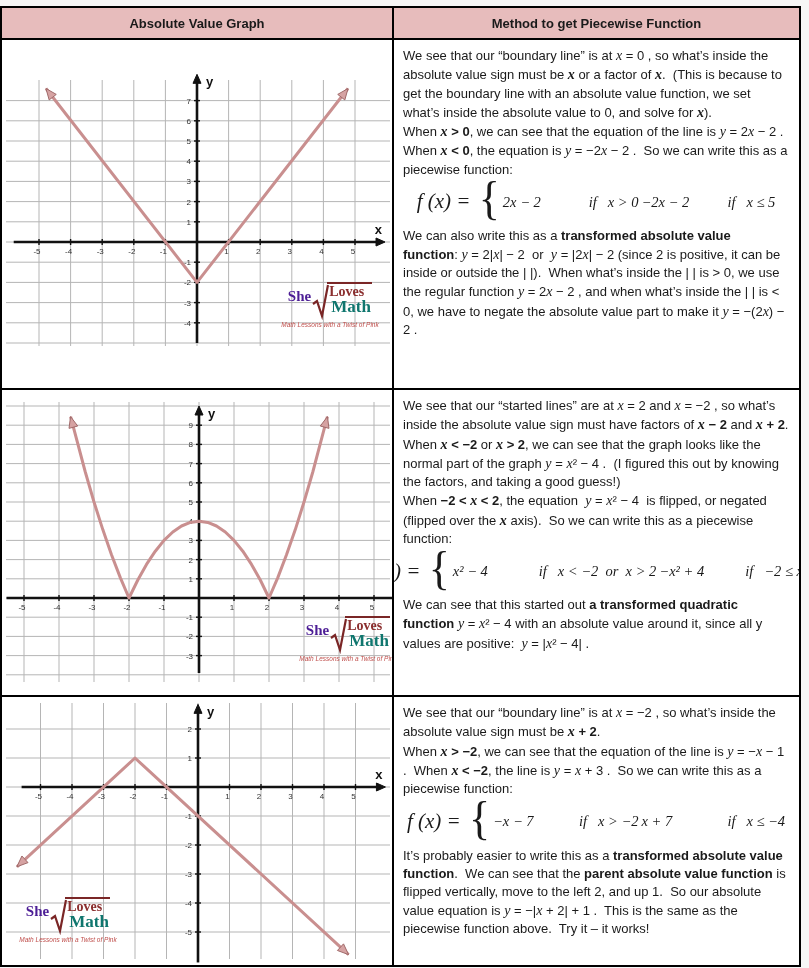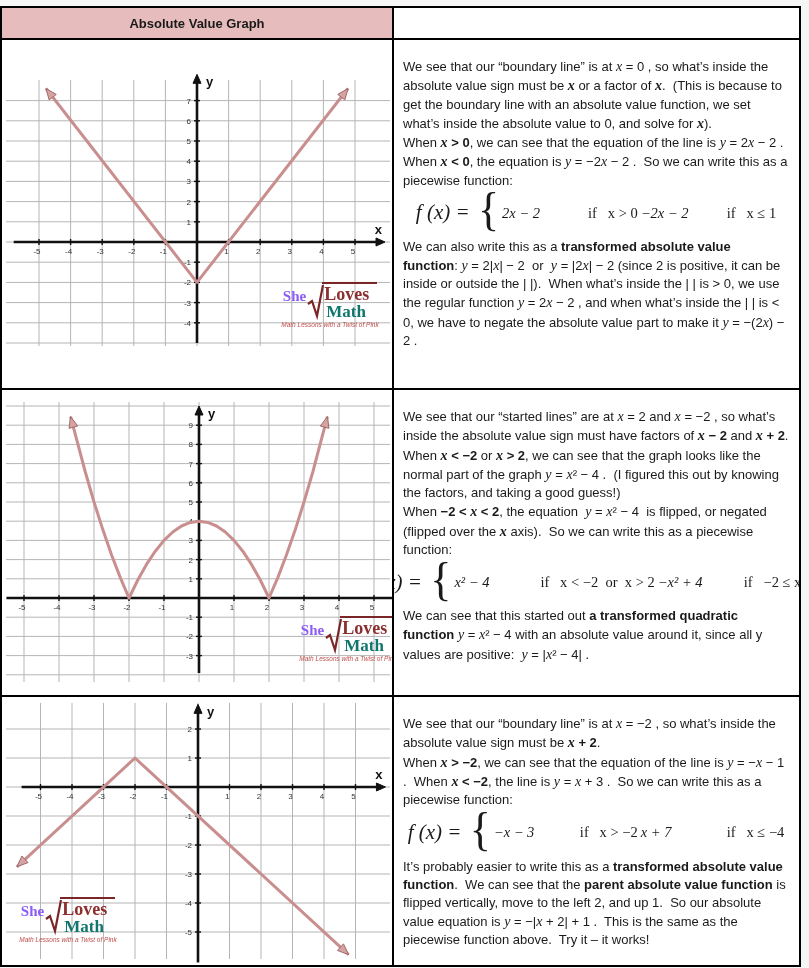--- a/index.html
+++ b/index.html
@@ -8,53 +8,56 @@
   .thead{display:flex;height:32px;box-sizing:border-box;border-bottom:2px solid #000;}
   .th{background:#e7bcbc;display:flex;align-items:center;justify-content:center;
       font-weight:bold;font-size:13px;box-sizing:border-box;}
   .th1{width:392px;border-right:2px solid #000;}
   .th2{flex:1;}
   .row{display:flex;box-sizing:border-box;}
   .row + .row{border-top:2px solid #000;}
   .r1{height:348px;} .r2{height:307px;} .r3{height:270px;}
   .graph-cell{width:392px;border-right:2px solid #000;position:relative;background:#fff;box-sizing:border-box;overflow:hidden;}
   .graph-cell svg{display:block;}
-  .text-cell{flex:1;padding:17px 10px 0 9px;box-sizing:border-box;font-size:13px;line-height:1.38;overflow:hidden;}
+  .text-cell{flex:1;padding:6px 10px 0 9px;box-sizing:border-box;font-size:13px;line-height:1.38;overflow:hidden;}
   .para{margin:0;white-space:pre-wrap;}
   .rs-b{font-weight:bold;}
   .rs-m{font-style:italic;font-family:"Liberation Serif",serif;font-size:14px;}
   
   .pw{display:flex;align-items:center;justify-content:center;margin:1px 0 3px;}
   .pw-lhs{font-style:italic;font-family:"Liberation Serif",serif;font-size:21px;white-space:pre;}
   .pw-brace{font-family:"Liberation Serif",serif;font-weight:400;font-size:44px;line-height:0.9;
             margin:0 3px 5px 3px;transform:scaleY(1.05);}
   .pw-rows{display:flex;flex-direction:row;gap:3px;}
   .pw-row{display:flex;}
   .pw-expr{font-style:italic;font-family:"Liberation Serif",serif;font-size:14.5px;min-width:86px;white-space:pre;}
-  .pw-cond{font-family:"Liberation Serif",serif;font-size:14.5px;white-space:pre;}
+  .pw-cond{font-style:italic;font-family:"Liberation Serif",serif;font-size:14.5px;white-space:pre;}
   
   .logo{position:absolute;width:104px;text-align:center;}
   .logo-1{left:276px;top:242px;} .logo-2{left:294px;top:226px;} .logo-3{left:14px;top:200px;}
   .logo-top{display:flex;align-items:flex-start;justify-content:center;}
-  .logo-she{font-family:"Liberation Serif",serif;font-weight:bold;font-size:15px;color:#8b5cf6;margin-top:6px;}
+  .logo-she{font-family:"Liberation Serif",serif;font-weight:bold;font-size:15px;color:#4c1d95;margin-top:6px;}
   .logo-rad{margin:0 -2px 0 1px;}
   .logo-right{display:flex;flex-direction:column;align-items:flex-start;}
-  .logo-loves{font-family:"Liberation Serif",serif;font-weight:bold;font-size:18px;color:#8b2f2f;
+  .logo-loves{font-family:"Liberation Serif",serif;font-weight:bold;font-size:14px;color:#8b2f2f;
               border-top:2px solid #7a2626;padding:0 8px 0 2px;line-height:1.15;}
   .logo-math{font-family:"Liberation Serif",serif;font-weight:bold;font-size:17px;color:#0f766e;
              margin:-2px 0 0 4px;line-height:1;}
   .logo-tagline{font-size:6.5px;color:#c0504d;font-style:italic;margin-top:1px;white-space:nowrap;}
 </style>
 </head>
 <body>
 
 <div class="tbl">
   <div class="thead">
     <div class="th th1">
         <span>Absolute Value Graph</span>
+      </div>
+    <div class="th th2">
+        <span>Method to get Piecewise Function</span>
       </div>
   </div>
 
   <div class="row r1">
     <div class="graph-cell">
       <svg width="392" height="346" viewBox="0 0 392 346">
           <g>
             <line x1="37" y1="40" x2="37" y2="306" stroke="#b5b5b5" stroke-width="1"></line>
             <line x1="68.6" y1="40" x2="68.6" y2="306" stroke="#b5b5b5" stroke-width="1"></line>
             <line x1="100.19999999999999" y1="40" x2="100.19999999999999" y2="306" stroke="#b5b5b5" stroke-width="1"></line>
@@ -156,21 +159,21 @@
       <div class="pw">
         <span class="pw-lhs">f (x) = </span>
         <span class="pw-brace">{</span>
         <div class="pw-rows">
           <div class="pw-row">
               <span class="pw-expr">2x − 2</span>
               <span class="pw-cond">if   x &gt; 0</span>
             </div>
           <div class="pw-row">
               <span class="pw-expr">−2x − 2</span>
-              <span class="pw-cond">if   x ≤ 1</span>
+              <span class="pw-cond">if   x ≤ 5</span>
             </div>
         </div>
       </div>
       <p class="para"><span>We can also write this as a </span><span class="rs-b">transformed absolute value function</span><span>: </span><span class="rs-m">y</span><span> = 2|</span><span class="rs-m">x</span><span>| − 2  or  </span><span class="rs-m">y</span><span> = |2</span><span class="rs-m">x</span><span>| − 2 (since 2 is positive, it can be inside or outside the | |).  When what’s inside the | | is &gt; 0, we use the regular function </span><span class="rs-m">y</span><span> = 2</span><span class="rs-m">x</span><span> − 2 , and when what’s inside the | | is &lt; 0, we have to negate the absolute value part to make it </span><span class="rs-m">y</span><span> = −(2</span><span class="rs-m">x</span><span>) − 2 .</span></p>
     </div>
   </div>
 
   <div class="row r2">
     <div class="graph-cell">
       <svg width="392" height="303" viewBox="0 0 392 303">
@@ -383,21 +386,21 @@
       </div>
     </div>
     <div class="text-cell">
       <p class="para"><span>We see that our “boundary line” is at </span><span class="rs-m">x</span><span> = −2 , so what’s inside the absolute value sign must be </span><span class="rs-b rs-m">x</span><span class="rs-b"> + 2</span><span>.</span></p>
       <p class="para"><span>When </span><span class="rs-b rs-m">x</span><span class="rs-b"> &gt; −2</span><span>, we can see that the equation of the line is </span><span class="rs-m">y</span><span> = −</span><span class="rs-m">x</span><span> − 1 .  When </span><span class="rs-b rs-m">x</span><span class="rs-b"> &lt; −2</span><span>, the line is </span><span class="rs-m">y</span><span> = </span><span class="rs-m">x</span><span> + 3 .  So we can write this as a piecewise function:</span></p>
       <div class="pw">
         <span class="pw-lhs">f (x) = </span>
         <span class="pw-brace">{</span>
         <div class="pw-rows">
           <div class="pw-row">
-              <span class="pw-expr">−x − 3</span>
+              <span class="pw-expr">−x − 7</span>
               <span class="pw-cond">if   x &gt; −2</span>
             </div>
           <div class="pw-row">
               <span class="pw-expr">x + 7</span>
               <span class="pw-cond">if   x ≤ −4</span>
             </div>
         </div>
       </div>
       <p class="para"><span>It’s probably easier to write this as a </span><span class="rs-b">transformed absolute value function</span><span>.  We can see that the </span><span class="rs-b">parent absolute value function</span><span> is flipped vertically, move to the left 2, and up 1.  So our absolute value equation is </span><span class="rs-m">y</span><span> = −|</span><span class="rs-m">x</span><span> + 2| + 1 .  This is the same as the piecewise function above.  Try it – it works!</span></p>
     </div>

